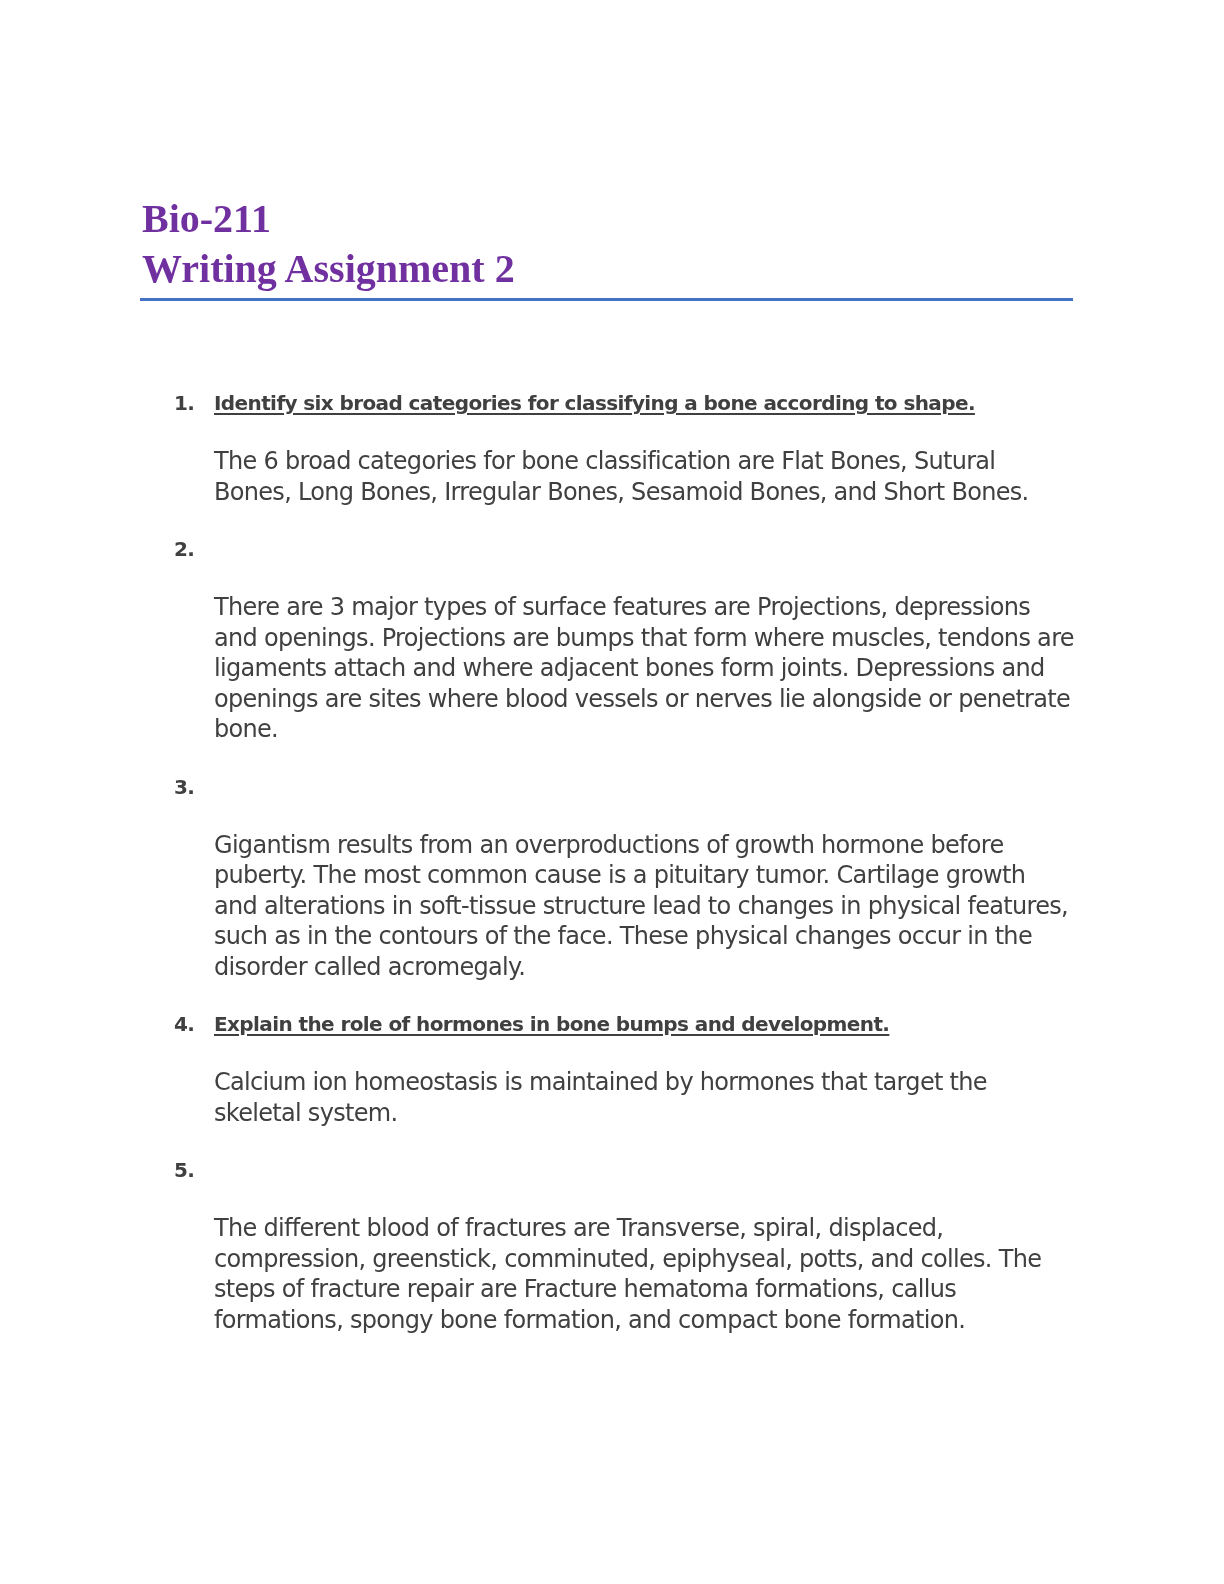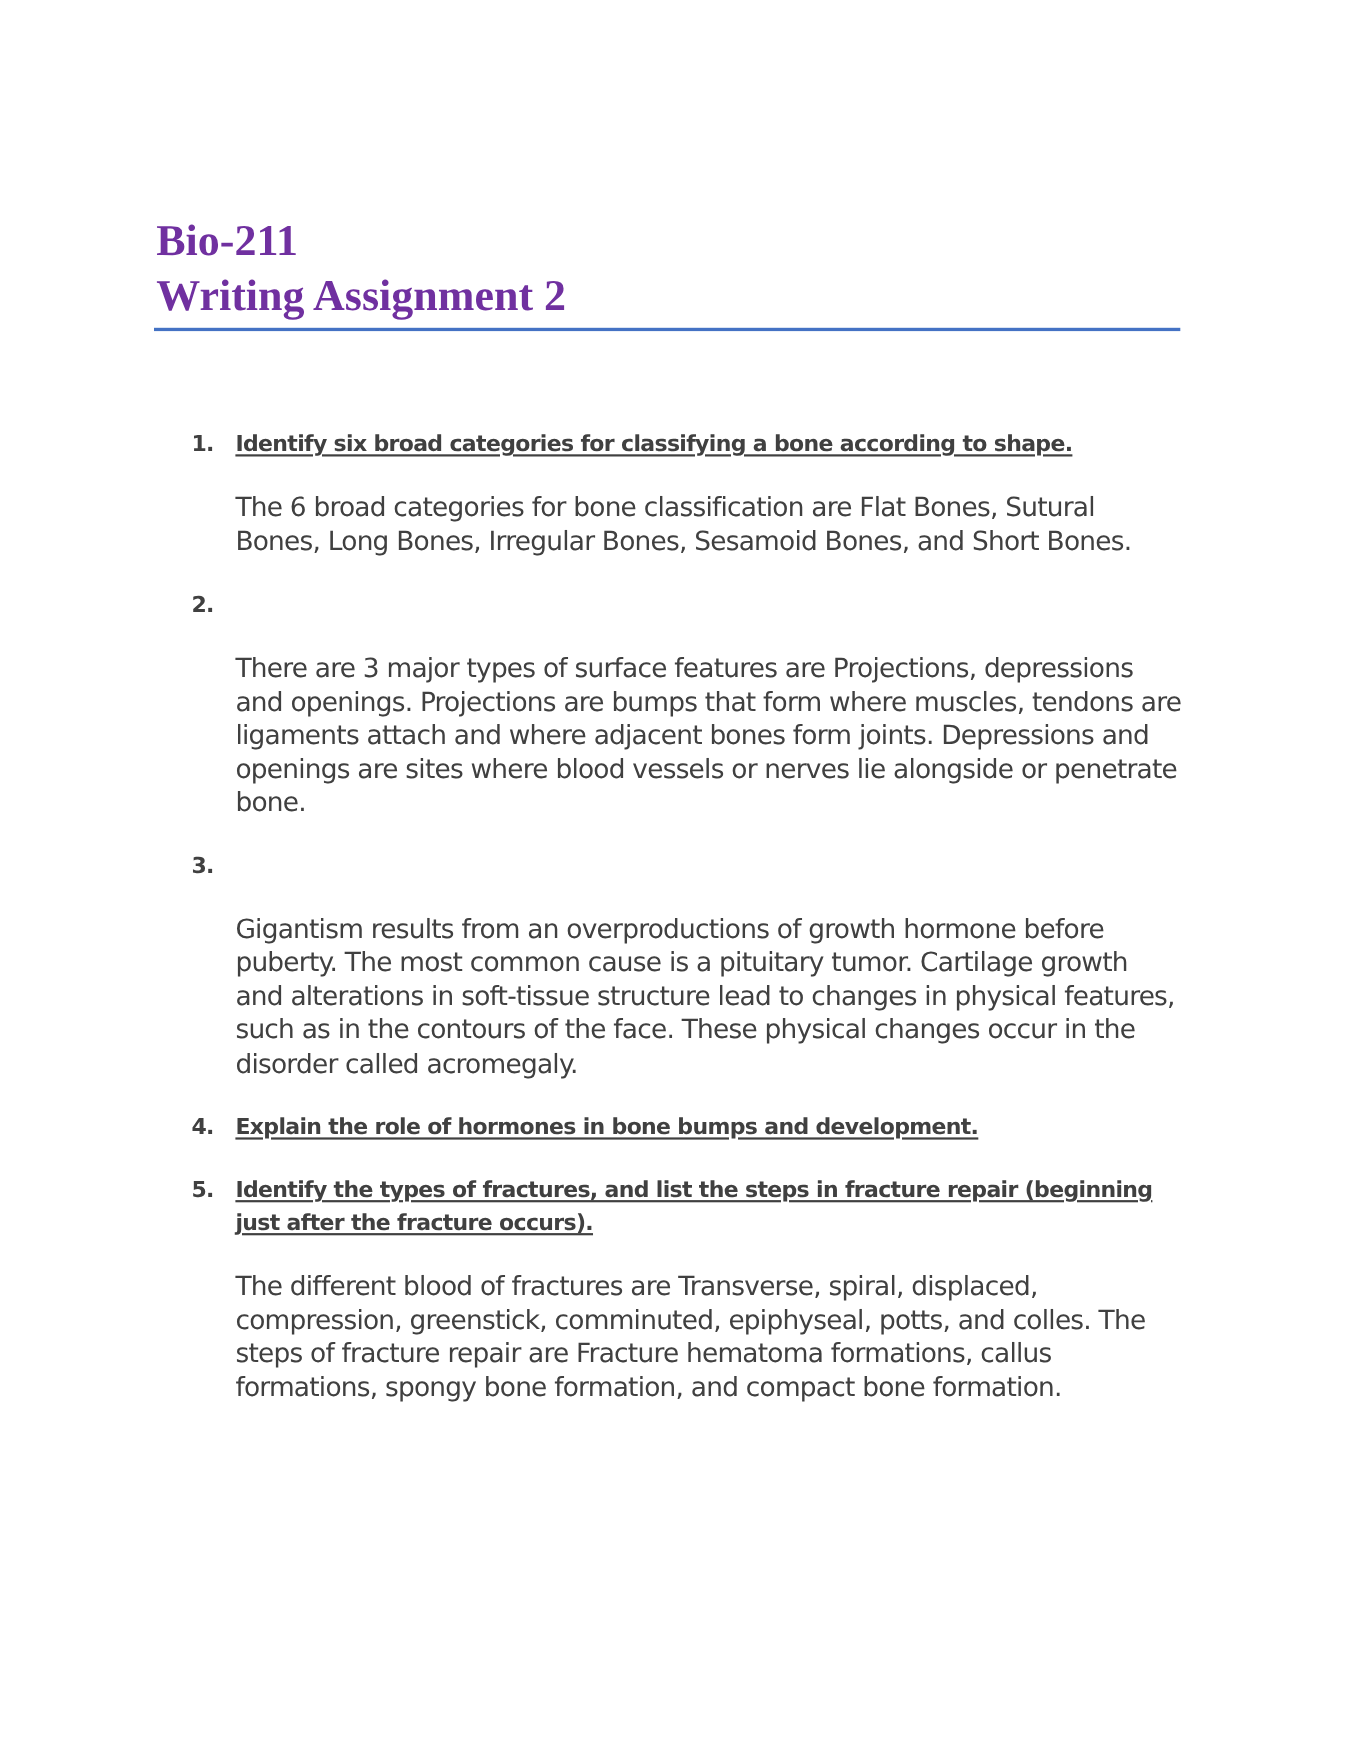--- a/index.html
+++ b/index.html
@@ -62,23 +62,23 @@
         <div class="q-num"><span>3.</span></div>
       </div>
       <div class="q-answer">Gigantism results from an overproductions of growth hormone before puberty. The most common cause is a pituitary tumor. Cartilage growth and alterations in soft-tissue structure lead to changes in physical features, such as in the contours of the face. These physical changes occur in the disorder called acromegaly.</div>
     </div>
 
     <div class="q" style="margin-top:27px;">
       <div class="q-head">
         <div class="q-num"><span>4.</span></div>
         <div class="q-text">Explain the role of hormones in bone bumps and development.</div>
       </div>
+      <div class="q-answer">Calcium ion homeostasis is maintained by hormones that target the skeletal system.</div>
     </div>
 
     <div class="q" style="margin-top:27px;">
       <div class="q-head">
         <div class="q-num"><span>5.</span></div>
-        <div class="q-text">Identify the types of fractures, and list the steps in fracture repair (beginning just after the fracture occurs).</div>
       </div>
       <div class="q-answer">The different blood of fractures are Transverse, spiral, displaced, compression, greenstick, comminuted, epiphyseal, potts, and colles. The steps of fracture repair are Fracture hematoma formations, callus formations, spongy bone formation, and compact bone formation.</div>
     </div>
   </div>
 </div>
 
 </body></html>

